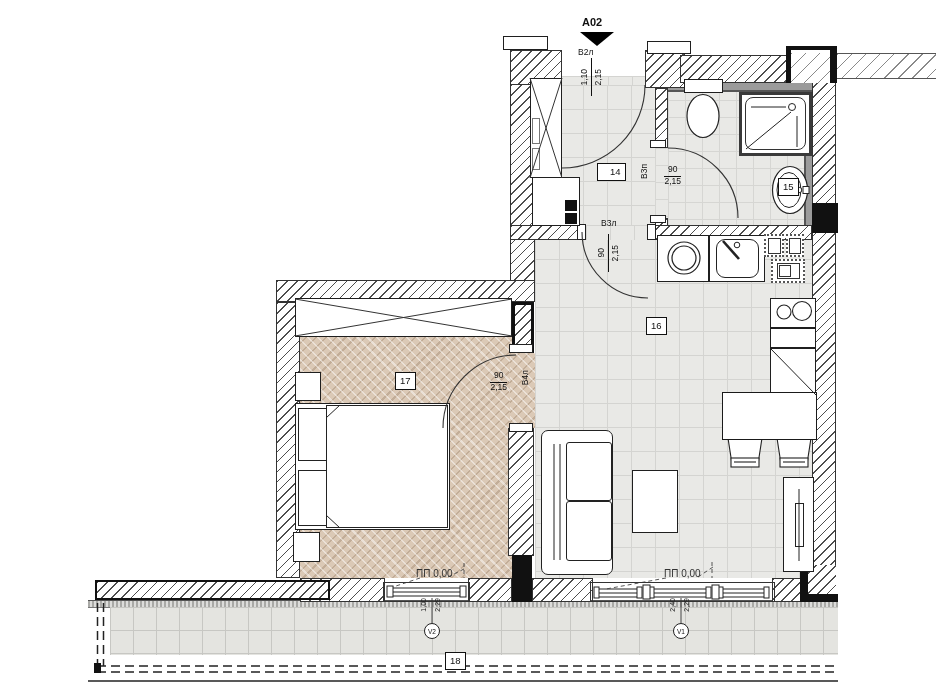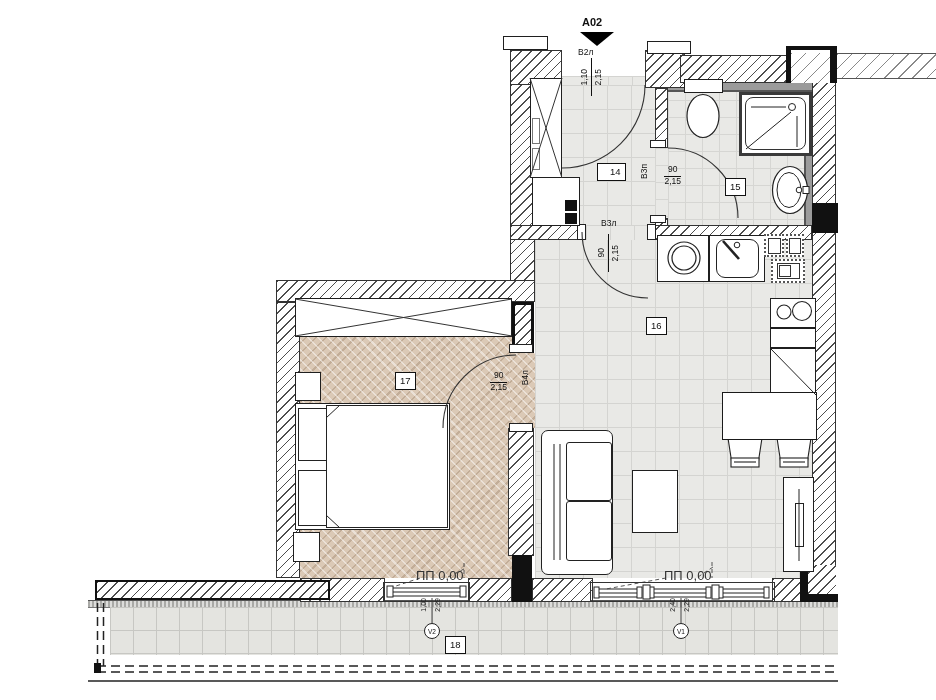--- a/index.html
+++ b/index.html
@@ -37,21 +37,21 @@
   
   .numbox{border:1px solid #111;background:#fff;font-size:9.5px;line-height:1;
           padding:3px 4px;}
   .dlab{font-size:8.5px;line-height:1;white-space:nowrap;}
   .vtext{writing-mode:vertical-rl;transform:rotate(180deg);font-size:8.5px;line-height:1;white-space:nowrap;}
   .vtext-sm{writing-mode:vertical-rl;transform:rotate(180deg);font-size:7px;line-height:1;white-space:nowrap;color:#222;}
   .vfrac{display:flex;flex-direction:row;align-items:center;}
   .vfrac .bar{width:1px;height:38px;background:#111;margin:0 2px;}
   .frac{display:flex;flex-direction:column;align-items:center;font-size:8.5px;line-height:1.15;}
   .frac .top{border-bottom:1px solid #111;padding:0 4px 1px 4px;}
-  .pp{font-size:13px;color:#333;white-space:nowrap;text-align:right;}
+  .pp{font-size:10px;color:#333;white-space:nowrap;text-align:right;}
   .wincirc{border:1px solid #222;border-radius:50%;background:#fff;width:16px;height:16px;
            font-size:6.5px;display:flex;align-items:center;justify-content:center;}
   .a02{font-size:11px;font-weight:bold;}
   .tri{width:0;height:0;border-left:17px solid transparent;border-right:17px solid transparent;border-top:14px solid #000;}
   svg{position:absolute;left:0;top:0;pointer-events:none;}
 </style>
 </head>
 <body>
 
 <div id="stage">
@@ -303,24 +303,24 @@
     <span class="vtext">2,15</span>
   </div>
 
   <div class="abs frac" style="left:490px;top:371px;">
     <span class="top">90</span>
     <span>2,15</span>
   </div>
   <div class="abs vtext" style="left:521px;top:370px;">В4л</div>
 
   <div class="abs numbox" style="left:597px;top:163px;padding-left:12px;">14</div>
-  <div class="abs numbox" style="left:725px;top:178px;">15</div>
+  <div class="abs numbox" style="left:778px;top:178px;">15</div>
   <div class="abs numbox" style="left:646px;top:317px;">16</div>
   <div class="abs numbox" style="left:395px;top:372px;">17</div>
-  <div class="abs numbox" style="left:445px;top:636px;">18</div>
+  <div class="abs numbox" style="left:445px;top:652px;">18</div>
 
   <div class="abs pp" style="left:416px;top:568px;">ПП 0,00</div>
   <div class="abs pp" style="left:664px;top:568px;">ПП 0,00</div>
 
   <div class="abs vtext-sm" style="left:420px;top:598px;">1,00</div>
   <div class="abs vtext-sm" style="left:434px;top:598px;">2,29</div>
   <div class="abs wincirc" style="left:424px;top:623px;">V2</div>
 
   <div class="abs vtext-sm" style="left:669px;top:598px;">2,40</div>
   <div class="abs vtext-sm" style="left:683px;top:598px;">2,29</div>

